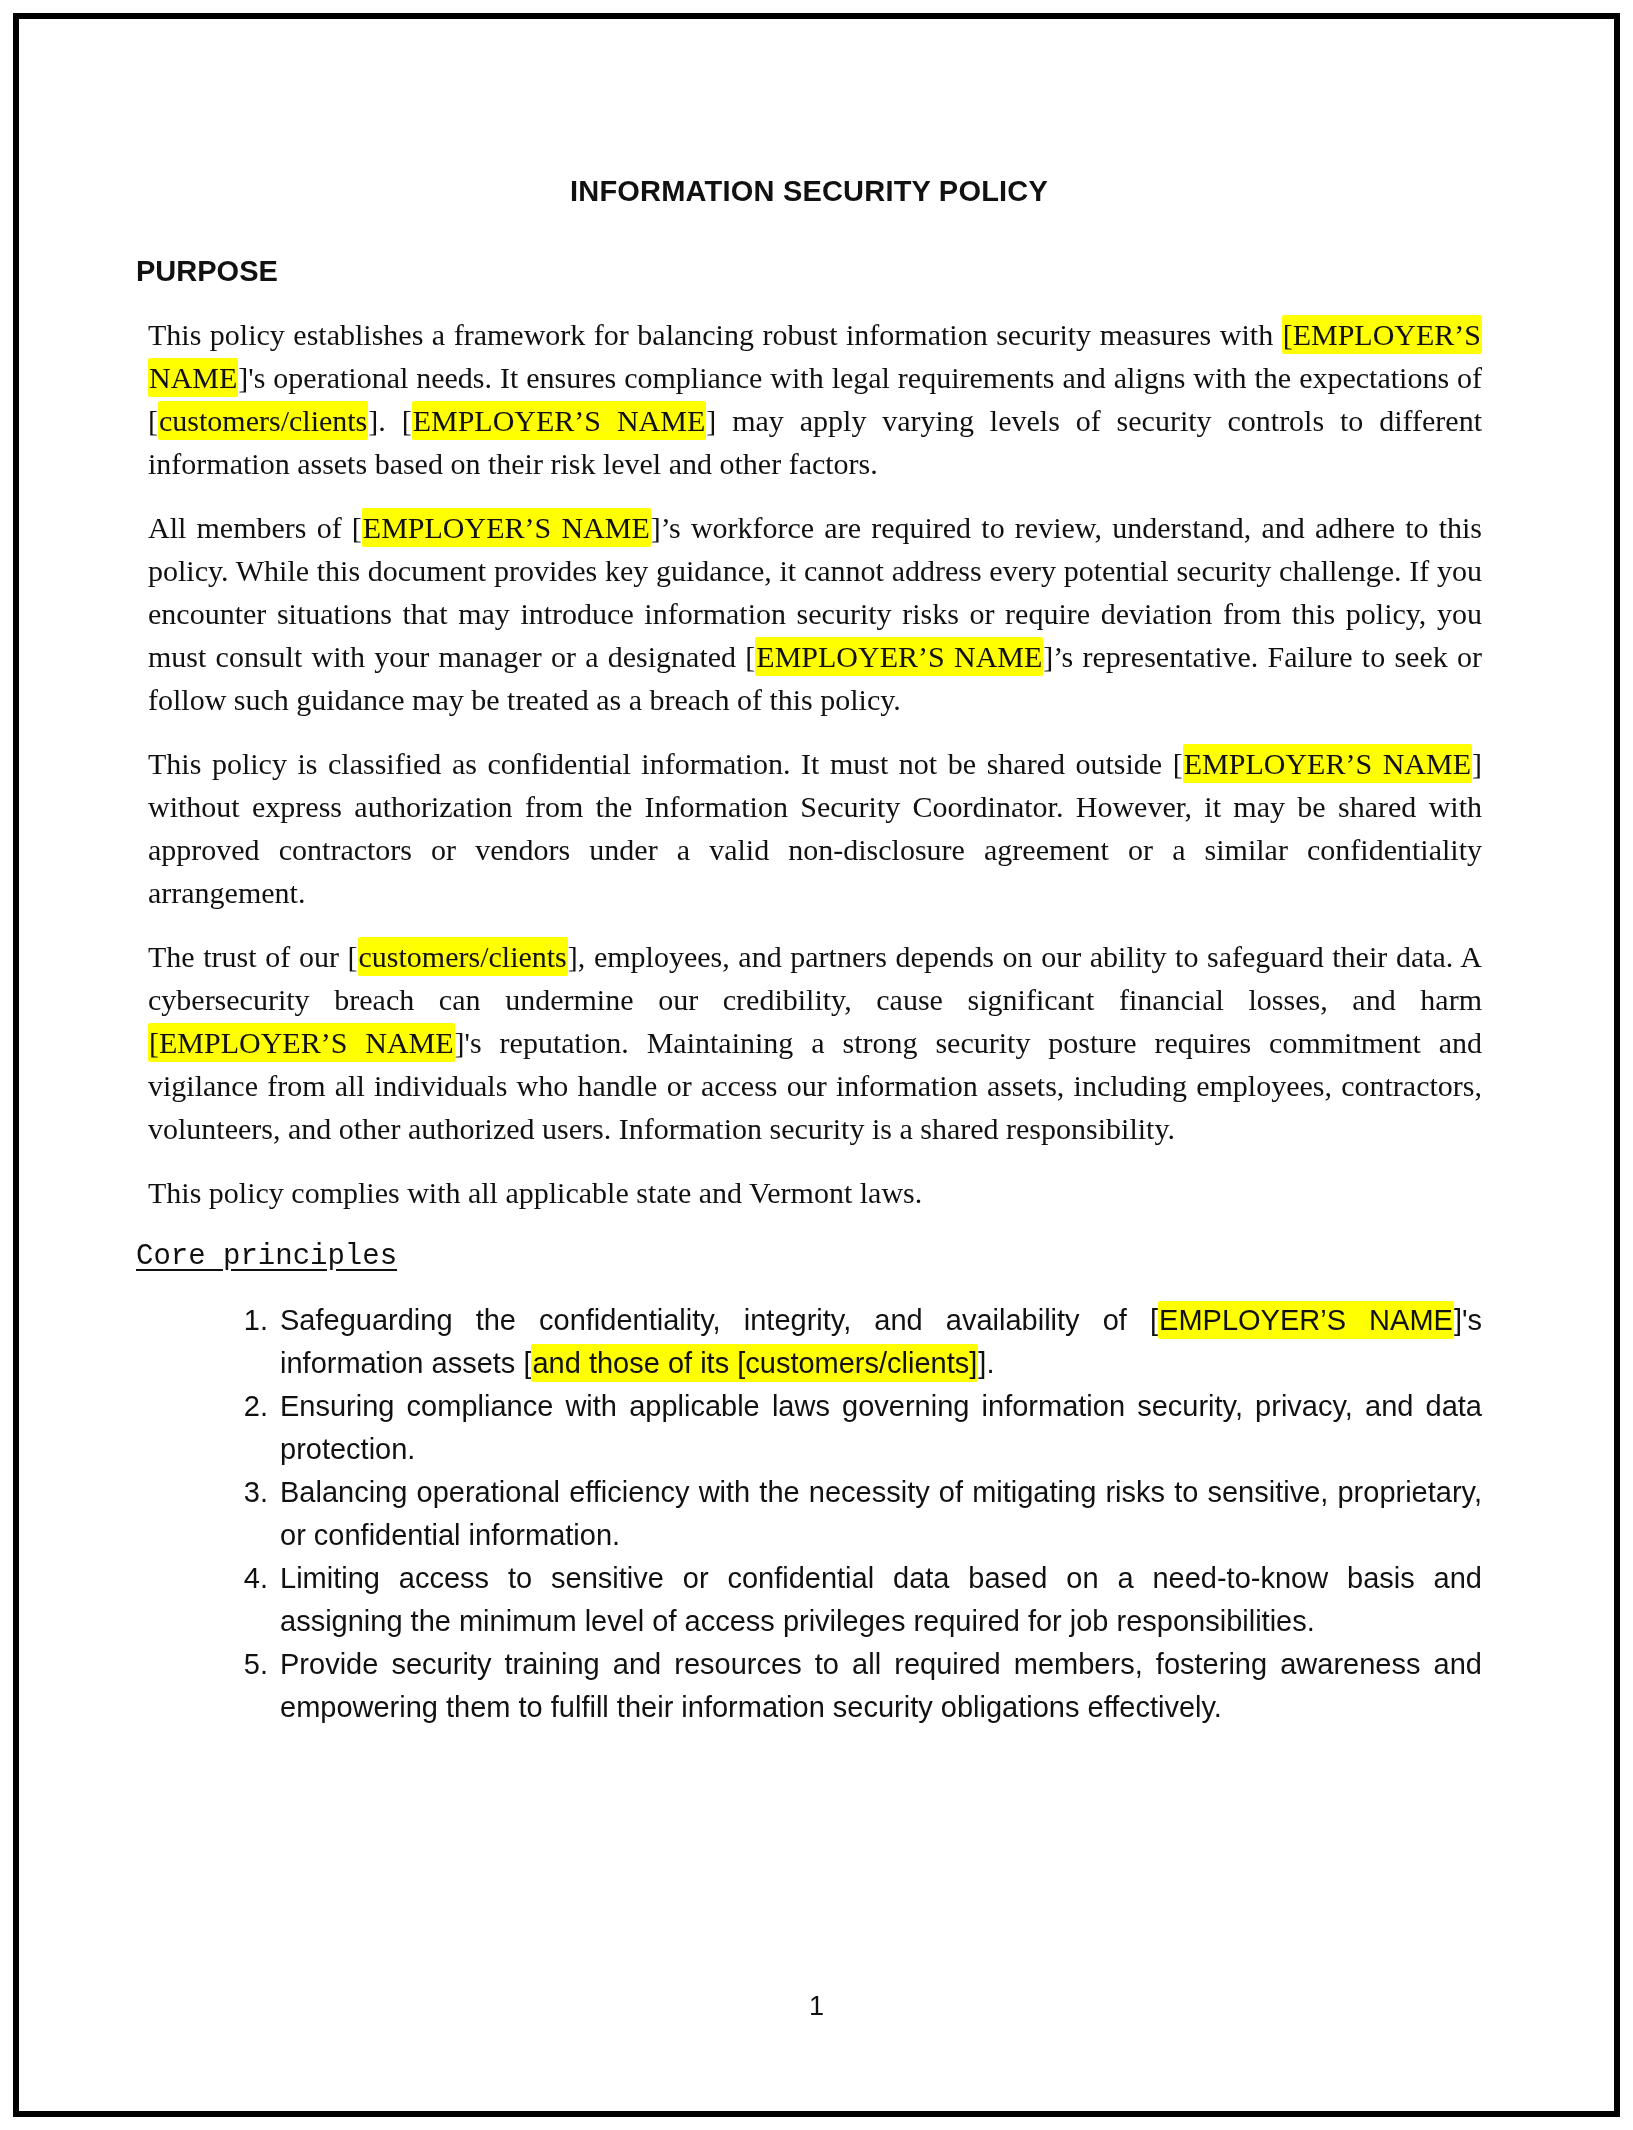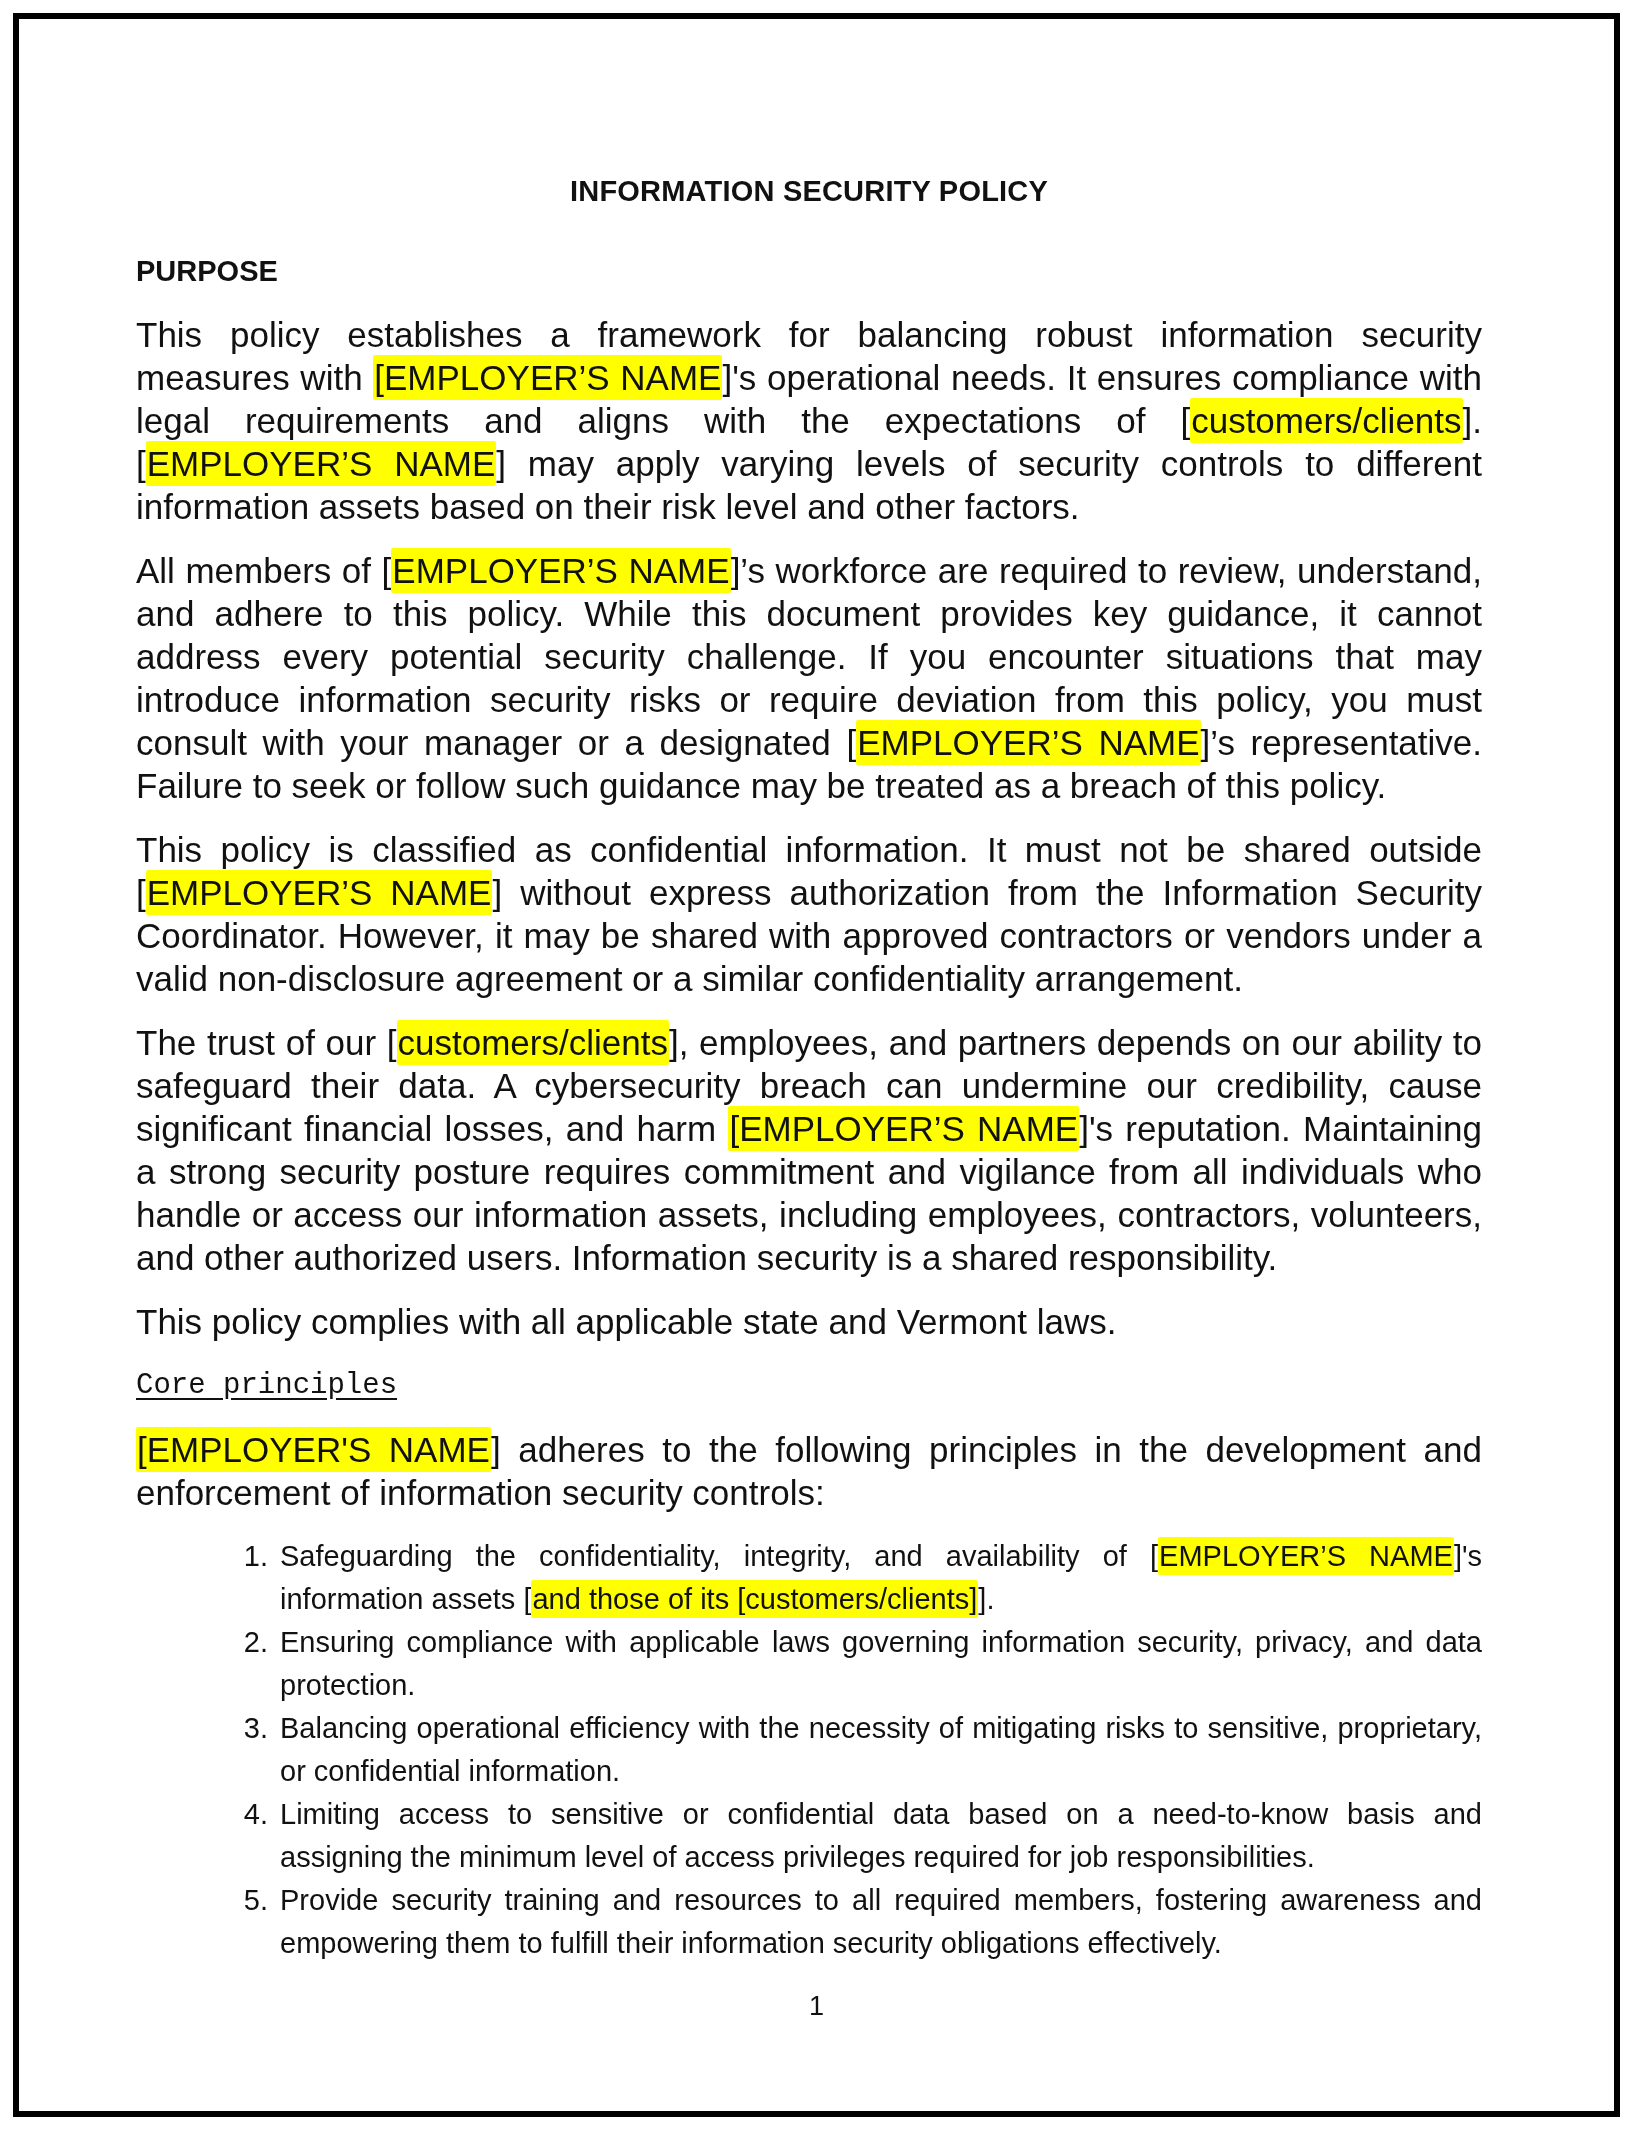--- a/index.html
+++ b/index.html
@@ -42,24 +42,25 @@
   }
   .subheading {
     font-size: 29px;
     line-height: 43px;
     margin: 0 0 21px 0;
     text-decoration: underline;
     text-underline-offset: 5px;
     font-family: Liberation Mono, monospace;
   }
   p {
-    font-size: 35px;
+    font-size: 30px;
     line-height: 43px;
-    margin: 0 0 21px 0;
+    margin: 0 0 21px 12px;
     text-align: justify;
+    font-family: Liberation Serif, serif;
   }
   ol {
     margin: 0 0 21px 0;
     padding-left: 140px;
   }
   li {
     font-size: 29px;
     line-height: 43px;
     text-align: justify;
     padding-left: 4px;
@@ -89,21 +90,20 @@
 <div class="doc-content">
   <div class="doc-title">INFORMATION SECURITY POLICY</div>
   <div>
       <div class="heading">PURPOSE</div>
       <p><span>This policy establishes a framework for balancing robust information security measures with </span><span class="hl">[EMPLOYER’S NAME</span><span>]'s operational needs. It ensures compliance with legal requirements and aligns with the expectations of [</span><span class="hl">customers/clients</span><span>]. [</span><span class="hl">EMPLOYER’S NAME</span><span>] may apply varying levels of security controls to different information assets based on their risk level and other factors.</span></p>
       <p><span>All members of [</span><span class="hl">EMPLOYER’S NAME</span><span>]’s workforce are required to review, understand, and adhere to this policy. While this document provides key guidance, it cannot address every potential security challenge. If you encounter situations that may introduce information security risks or require deviation from this policy, you must consult with your manager or a designated [</span><span class="hl">EMPLOYER’S NAME</span><span>]’s representative. Failure to seek or follow such guidance may be treated as a breach of this policy.</span></p>
       <p><span>This policy is classified as confidential information. It must not be shared outside [</span><span class="hl">EMPLOYER’S NAME</span><span>] without express authorization from the Information Security Coordinator. However, it may be shared with approved contractors or vendors under a valid non-disclosure agreement or a similar confidentiality arrangement.</span></p>
       <p><span>The trust of our [</span><span class="hl">customers/clients</span><span>], employees, and partners depends on our ability to safeguard their data. A cybersecurity breach can undermine our credibility, cause significant financial losses, and harm </span><span class="hl">[EMPLOYER’S NAME</span><span>]'s reputation. Maintaining a strong security posture requires commitment and vigilance from all individuals who handle or access our information assets, including employees, contractors, volunteers, and other authorized users. Information security is a shared responsibility.</span></p>
       <p><span>This policy complies with all applicable state and Vermont laws.</span></p>
       <div class="subheading">Core principles</div>
-      <p><span class="hl">[EMPLOYER'S NAME</span><span>] adheres to the following principles in the development and enforcement of information security controls:</span></p>
       <ol>
         <li><span>Safeguarding the confidentiality, integrity, and availability of [</span><span class="hl">EMPLOYER’S NAME</span><span>]'s information assets [</span><span class="hl">and those of its [customers/clients]</span><span>].</span></li>
         <li><span>Ensuring compliance with applicable laws governing information security, privacy, and data protection.</span></li>
         <li><span>Balancing operational efficiency with the necessity of mitigating risks to sensitive, proprietary, or confidential information.</span></li>
         <li><span>Limiting access to sensitive or confidential data based on a need-to-know basis and assigning the minimum level of access privileges required for job responsibilities.</span></li>
         <li><span>Provide security training and resources to all required members, fostering awareness and empowering them to fulfill their information security obligations effectively.</span></li>
       </ol>
     </div>
 </div>
 

